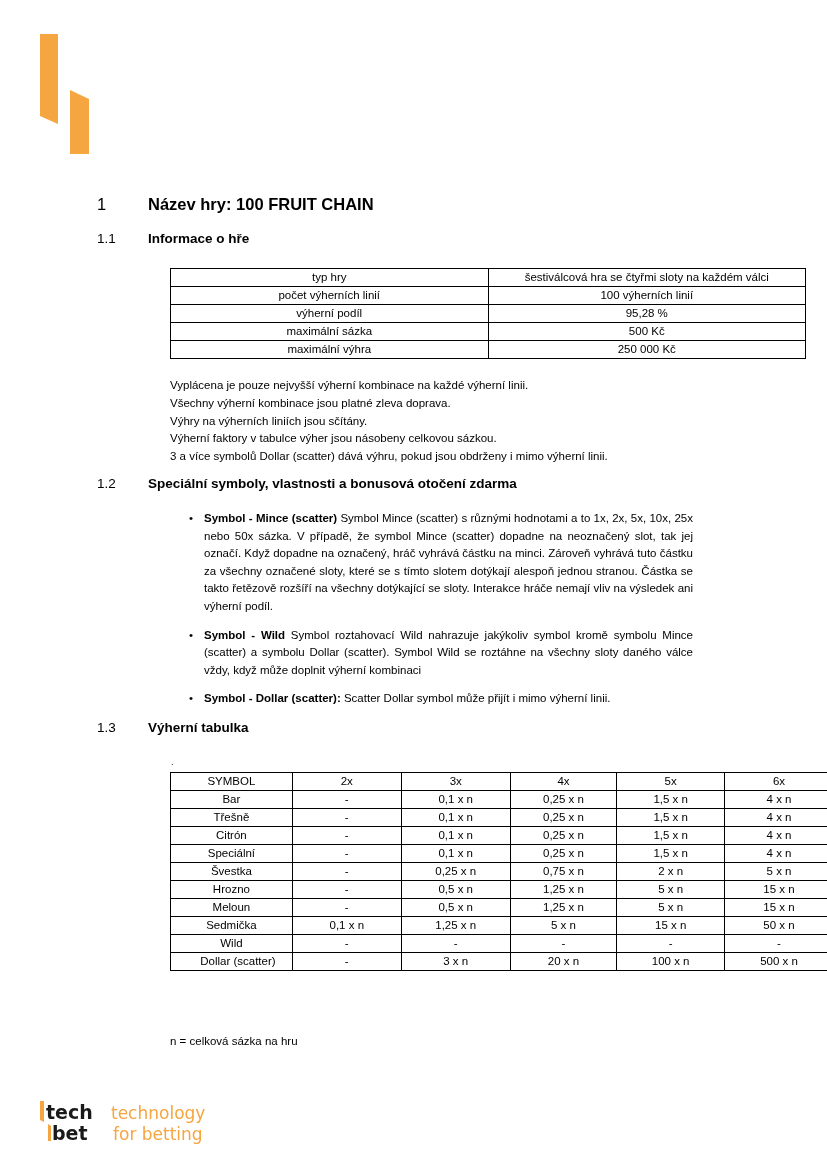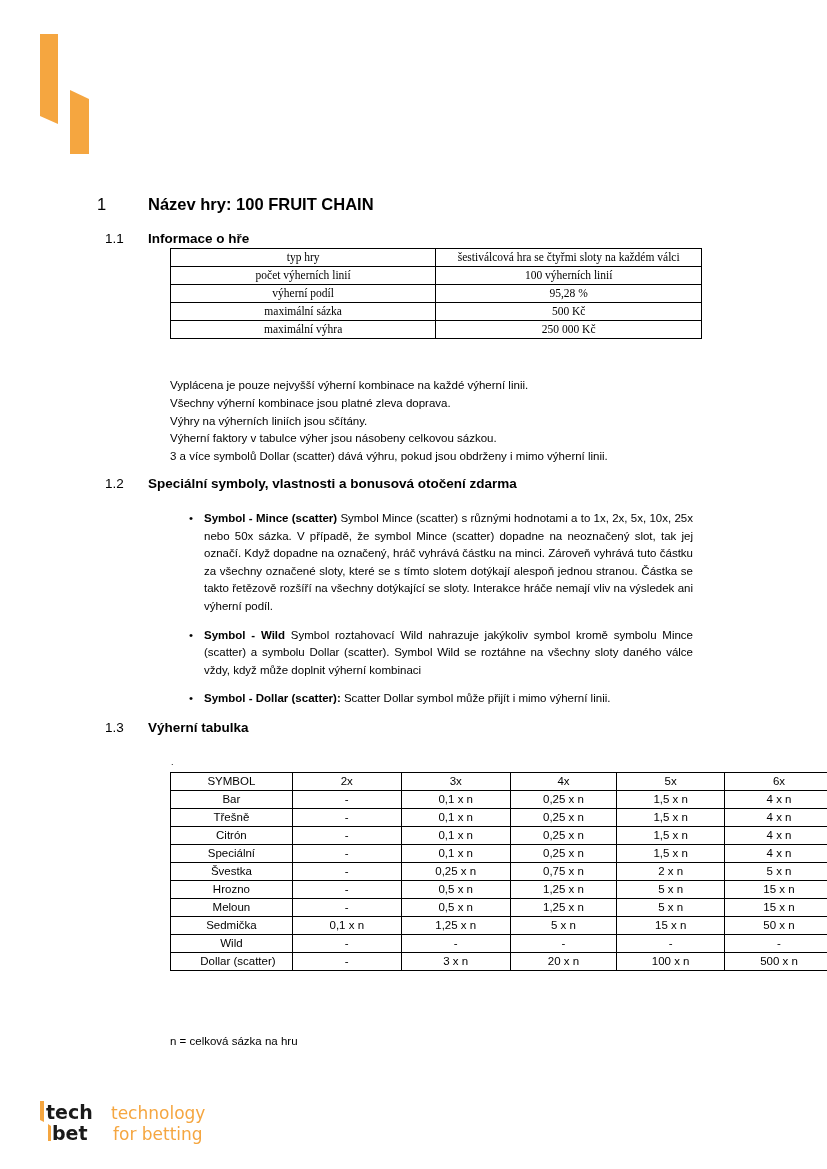--- a/index.html
+++ b/index.html
@@ -4,25 +4,25 @@
 <style>
   html, body { margin: 0; padding: 0; background: #ffffff; }
   body { width: 827px; height: 1169px; position: relative; overflow: hidden;
          font-family: "Liberation Sans", sans-serif; color: #000; }
   .abs { position: absolute; }
   .logo-top { left: 40px; top: 34px; }
   .h1 { left: 97px; top: 195px; font-size: 16.5px; font-weight: bold; }
   .h1 .num { position: absolute; left: 0; font-weight: normal; }
   .h1 .txt { position: absolute; left: 51px; white-space: nowrap; }
   .h2 { font-size: 13.5px; font-weight: bold; }
-  .h2 .num { position: absolute; left: 8px; font-weight: normal; }
+  .h2 .num { position: absolute; left: 0; font-weight: normal; }
   .h2 .txt { position: absolute; left: 51px; white-space: nowrap; }
   table { border-collapse: collapse; font-size: 11.5px; }
   td { border: 1px solid #000; text-align: center; padding: 0 3px; line-height: 17px; vertical-align: top; }
-  .info-table { left: 170px; top: 248px; width: 532px; font-family: Liberation Serif, serif; }
+  .info-table { left: 170px; top: 268px; width: 636px; }
   .info-table td { height: 17px; }
   .notes { left: 170px; top: 377px; font-size: 11.5px; line-height: 17.8px; }
   .notes div { white-space: nowrap; }
   .bullets { left: 188px; top: 510px; width: 505px; font-size: 11.5px; line-height: 17.6px; }
   .bullet { position: relative; padding-left: 16px; text-align: justify; margin-bottom: 11px; }
   .bullet .dot { position: absolute; left: 1px; top: 0; }
   .bullet b { font-weight: bold; }
   .dotmark { left: 171px; top: 757px; font-size: 9px; }
   .pay-table { left: 170px; top: 772px; width: 664px; }
   .pay-table td { height: 17px; line-height: 17px; }

